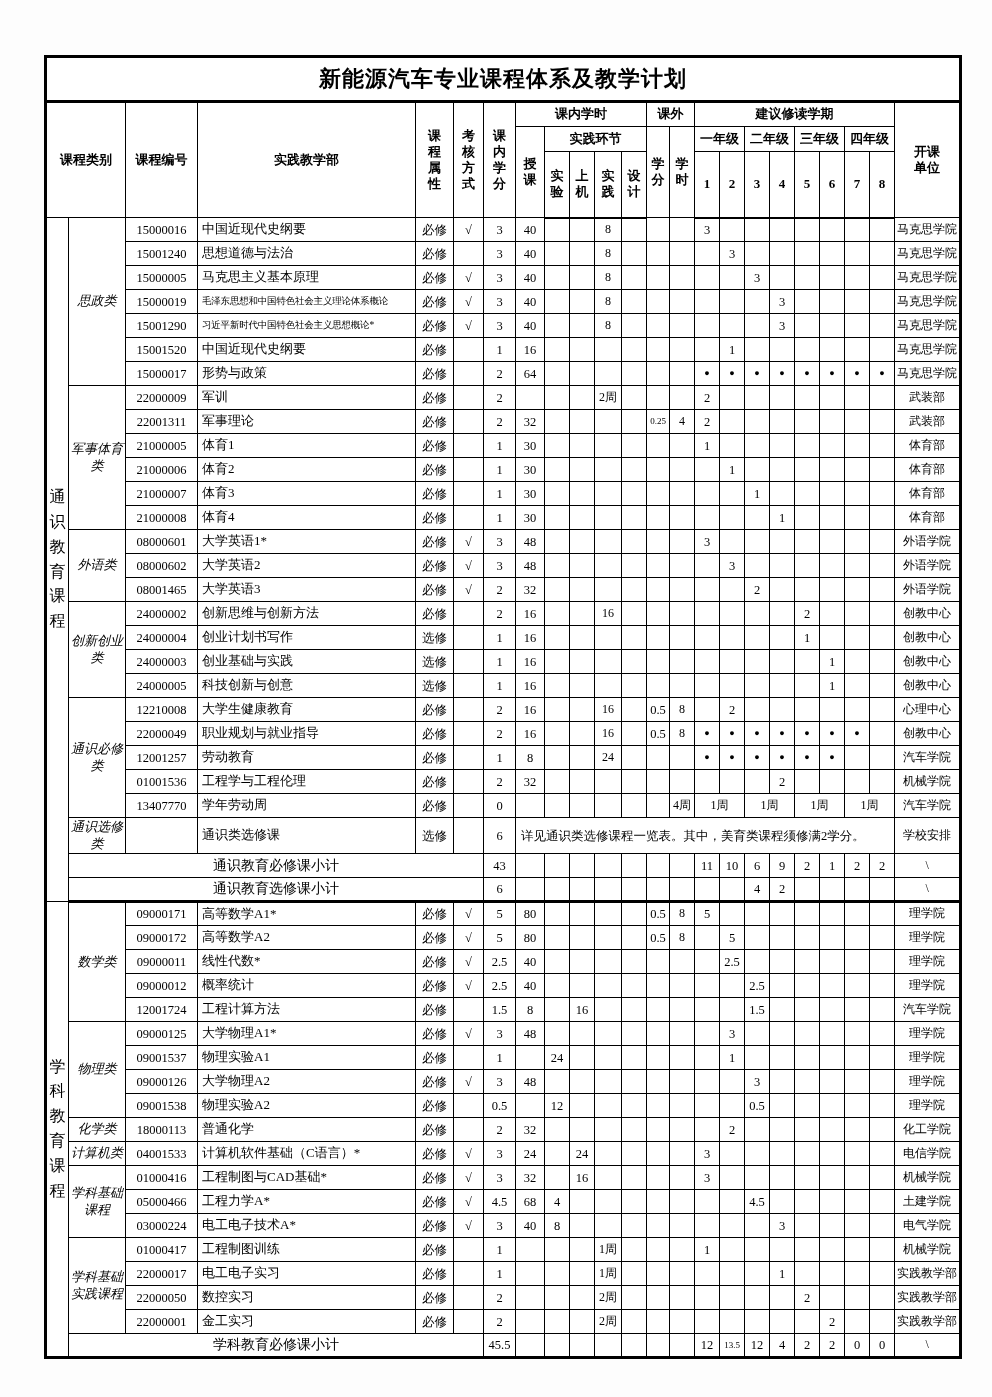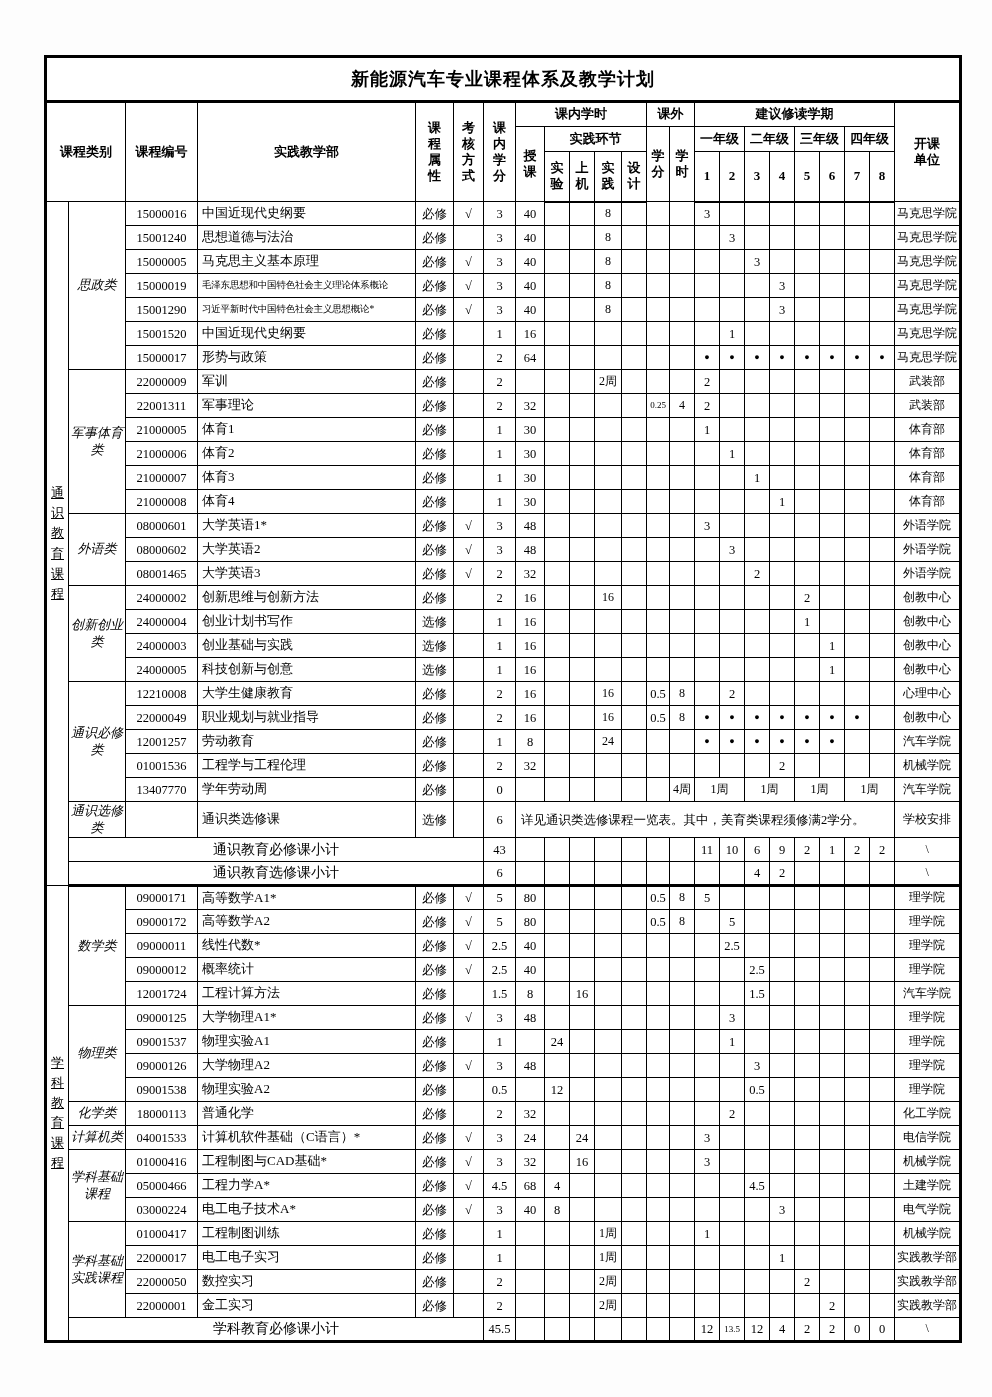--- a/index.html
+++ b/index.html
@@ -2,28 +2,28 @@
 <html><head>
 <meta charset="utf-8">
 <style>
   html,body{margin:0;padding:0;}
   body{background:#e9e9e9;font-family:"Liberation Serif","DejaVu Serif",serif;}
   .page{position:relative;width:992px;height:1397px;background:#fdfdfd;margin:0 auto;overflow:hidden;}
   table.plan{border-collapse:collapse;table-layout:fixed;position:absolute;left:44px;top:55px;width:916px;background:#fff;border:3px solid #000;}
   td{border:1px solid #000;text-align:center;vertical-align:middle;padding:0;font-size:12.5px;color:#000;line-height:1.12;overflow:hidden;}
   tr{height:24px;}
   tr.title-row{height:45px;}
-  tr.title-row td{border-bottom:3px solid #000;font-size:18px;font-weight:bold;letter-spacing:1px;}
+  tr.title-row td{border-bottom:3px solid #000;font-size:22px;font-weight:bold;letter-spacing:1px;}
   tr.hr1,tr.hr2{height:25px;}
   tr.hr3{height:38px;}
   tr.hr1 td,tr.hr2 td,tr.hr3 td{font-weight:bold;font-size:13px;}
   tr.hr3 td{border-bottom:2px solid #000;}
-  .v{display:block;width:1.05em;margin:8px auto;line-height:1.25;word-break:break-all;font-family:Liberation Serif, serif;}
+  .v{display:block;width:1.05em;margin:16px auto;line-height:1.25;word-break:break-all;font-family:Liberation Serif, serif;}
   .v2{display:block;width:2.2em;margin:0 auto;line-height:1.25;word-break:break-all;}
-  td.cat1{line-height:1.55;font-size:13px;padding:2px 0;text-decoration:underline;}
+  td.cat1{line-height:1.55;font-size:16px;padding:2px 0;}
   td.cat2{font-size:13px;line-height:1.3;padding:0 2px;font-style:italic;}
   td.name{text-align:left;padding-left:4px;font-size:13px;margin-left:13px;}
   td.name.small{font-size:9.5px;letter-spacing:-0.2px;}
   td.note{text-align:left;padding-left:5px;font-size:12.5px;}
   td.unit{font-size:12px;padding:0 1px;}
   td.subtotal-label{font-size:14px;margin-top:12px;}
   td.dot{font-size:9px;}
   td.tiny{font-size:9px;}
   td.wk{font-size:12px;}
   tr.section-end td{border-bottom:3px solid #000;}

